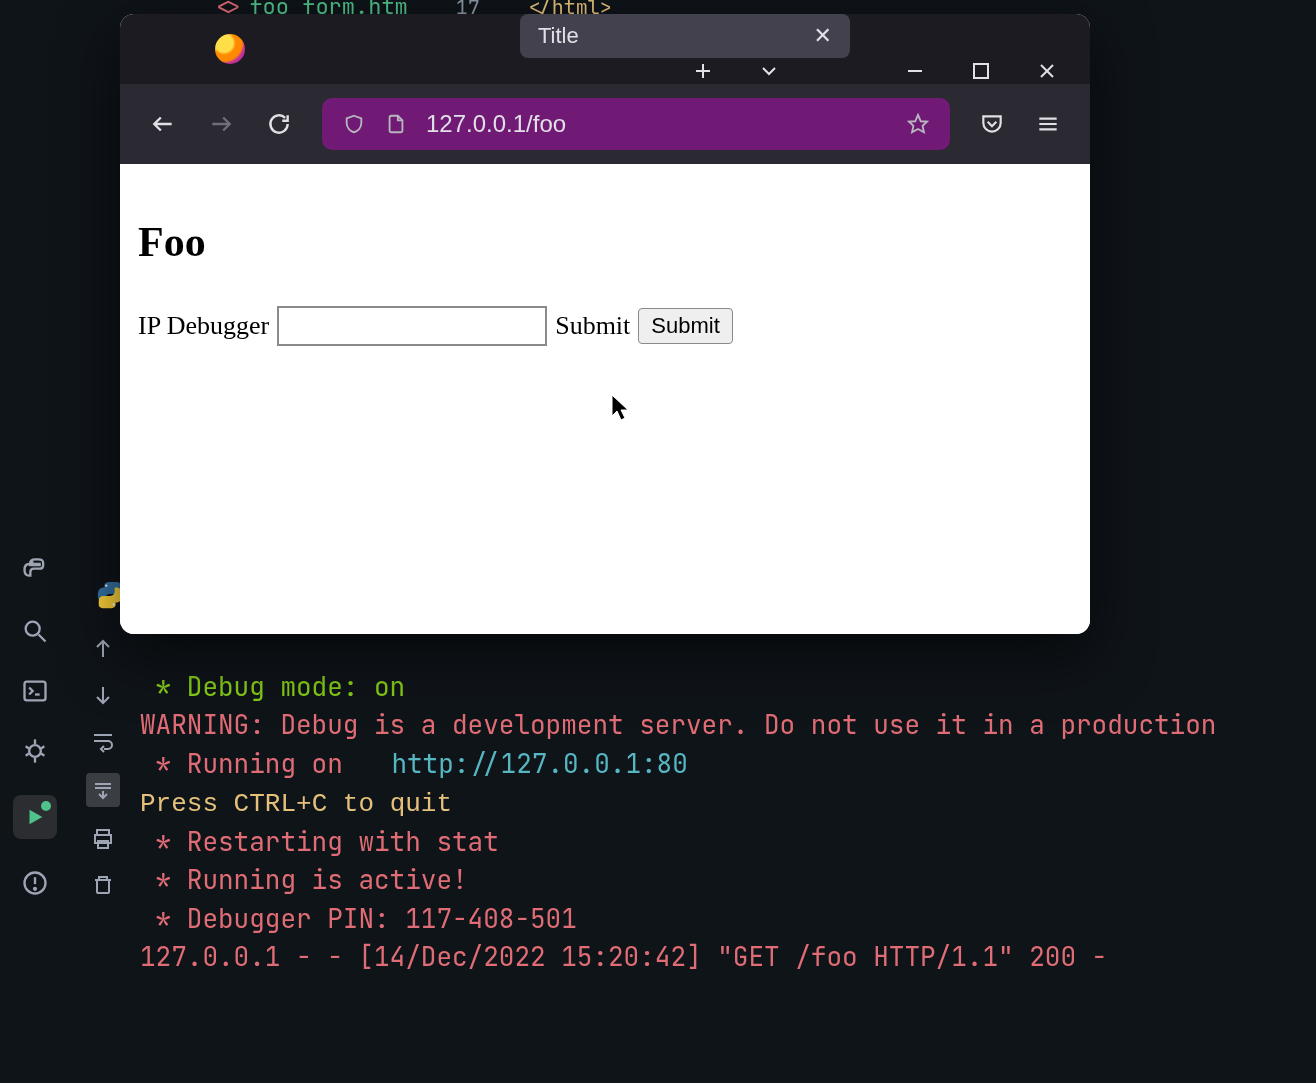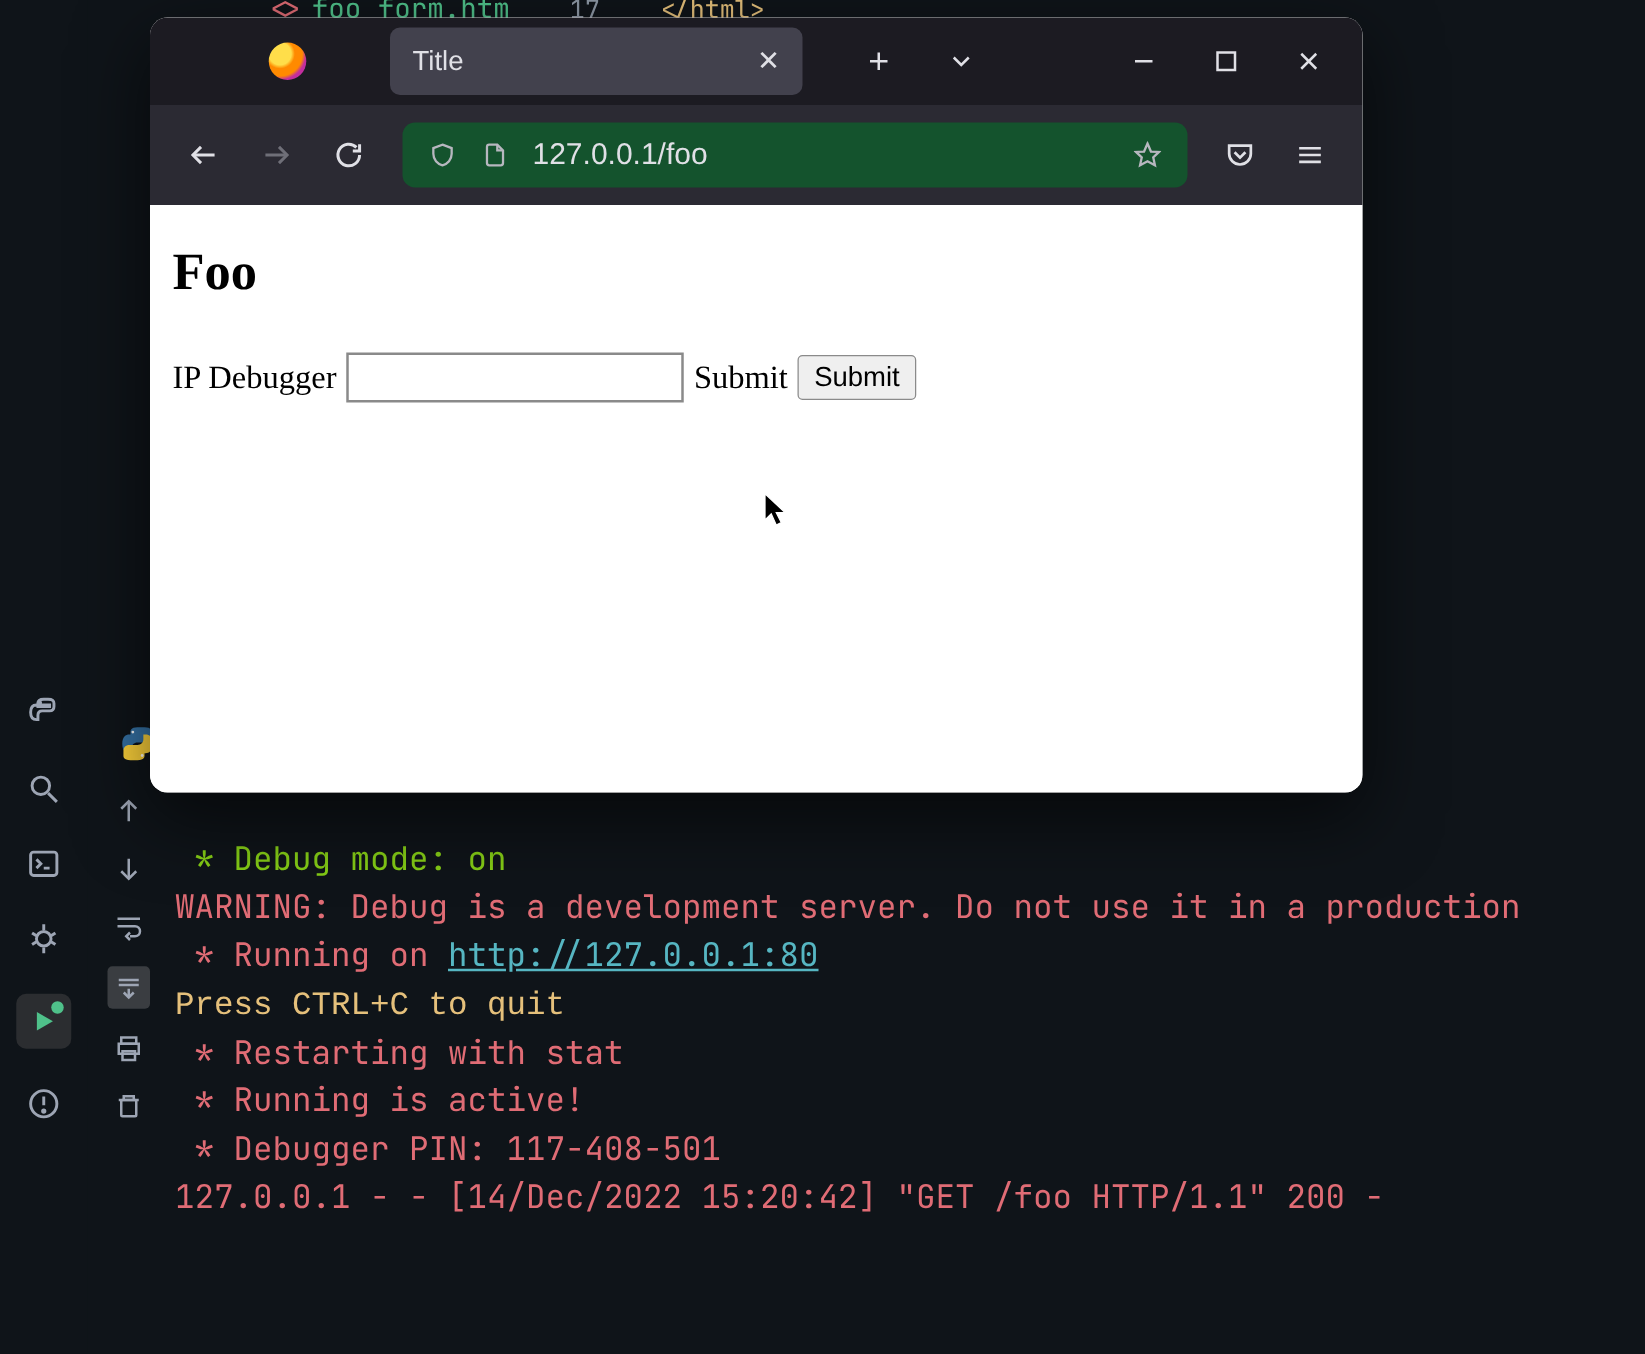--- a/index.html
+++ b/index.html
@@ -86,39 +86,40 @@
     left:140px; right:0;
     top: 630px;
     font-family:"JetBrains Mono","Menlo",monospace;
     font-size:26px;
     line-height:1.47;
     white-space:pre;
   }
   .terminal .grey{color:#84cc16;}
   .terminal .red{color:#e06c75;}
   .terminal .yellow{color:#e5c07b;font-family:Liberation Mono, monospace;}
-  .terminal .linklike{color:#56b6c2;text-decoration:underline;}
+  .terminal .linklike{color:#56b6c2;margin-left:33px;}
 
   
   .firefox-window {
     position:absolute;
     left:120px; top:14px;
     width: 970px; height: 620px;
     background:#fff;
     border-radius:14px;
     box-shadow:0 20px 60px rgba(0,0,0,.6);
     overflow:hidden;
     display:flex; flex-direction:column;
   }
   .ff-tabstrip{
     height:70px;
     background:#1c1b22;
     display:flex; align-items:center;
-    padding-left:102px;
+    padding-left:70px;
     position:relative;
+    flex-direction:column;
   }
   .ff-logo{
     position:absolute;left:95px;top:20px;width:30px;height:30px;
     background:radial-gradient(circle at 30% 30%,#ffde4a 0 30%,#ff8a00 40% 60%,#c32e9f 70% 100%);
     border-radius:50%;
   }
   .ff-tab{
     margin-left:90px;
     background:#42414d;
     color:#e0e0e6;
@@ -136,35 +137,36 @@
   .ff-tabright .tricon svg{stroke:currentColor;fill:none;stroke-width:2;width:24px;height:24px;}
 
   .ff-toolbar{
     height:80px;background:#2b2a33;display:flex;align-items:center;
     padding:0 28px; gap:28px;
   }
   .ff-toolbar .navicon{color:#e0e0e6;width:30px;height:30px;display:flex;align-items:center;justify-content:center;}
   .ff-toolbar .navicon.disabled{color:#6f6f78;}
   .ff-toolbar .navicon svg{stroke:currentColor;fill:none;stroke-width:2.2;width:26px;height:26px;}
   .ff-urlbar{
-    flex:1;background:#14532d;border-radius:10px;height:52px;
+    flex:1;background:#701a75;border-radius:10px;height:52px;
     display:flex;align-items:center;gap:18px;padding:0 20px;
     color:#e0e0e6;font-size:24px;
   }
   .ff-urlbar .urlicon{color:#b7b7bf;width:24px;height:24px;display:flex;align-items:center;justify-content:center;}
   .ff-urlbar .urlicon svg{stroke:currentColor;fill:none;stroke-width:2;width:22px;height:22px;}
   .ff-urlbar .urltext{flex:1;}
   .ff-right{display:flex;align-items:center;gap:28px;color:#e0e0e6;}
   .ff-right .ricon{width:28px;height:28px;display:flex;align-items:center;justify-content:center;}
   .ff-right .ricon svg{stroke:currentColor;fill:none;stroke-width:2;width:26px;height:26px;}
 
   .ff-content{
     flex:1;background:#fff;padding:30px 18px;
     font-family:"Times New Roman",serif;
     color:#000;
+    margin-top:24px;
   }
   .ff-content h1{font-size:42px;font-weight:700;margin-bottom:40px;}
   .ff-form-row{font-size:26px;display:flex;align-items:center;gap:8px;}
   .ff-form-row input[type=text]{
     width:270px;height:40px;border:2px solid #8a8a8a;background:#fff;font-size:20px;padding:0 6px;
   }
   .ff-form-row .subbtn{
     font-family:sans-serif;font-size:22px;
     background:#efefef;border:1px solid #8a8a8a;border-radius:4px;
     padding:4px 12px;

